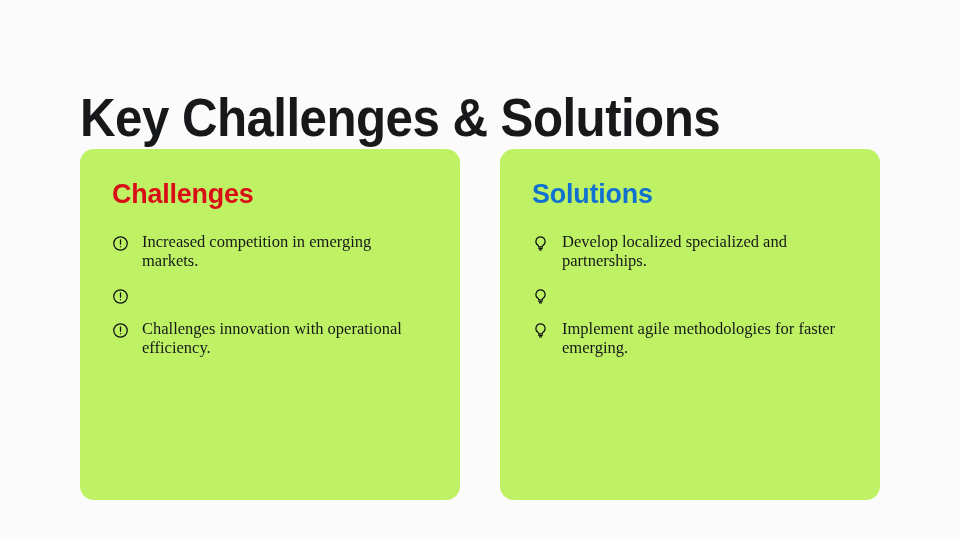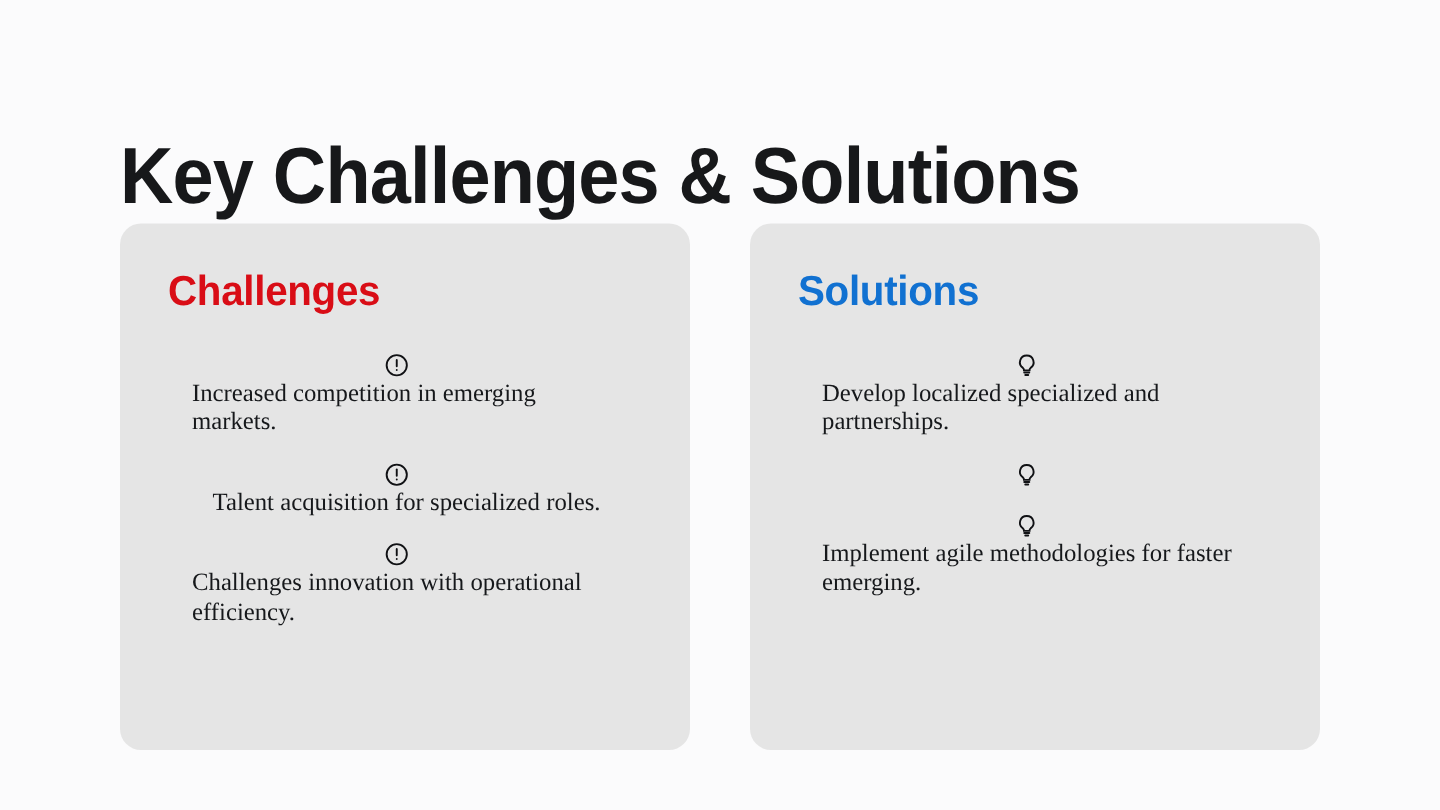--- a/index.html
+++ b/index.html
@@ -38,21 +38,21 @@
     left: 80px;
     top: 149px;
     width: 800px;
     height: 351px;
     display: flex;
     gap: 40px;
   }
   .card {
     width: 380px;
     box-sizing: border-box;
-    background: #e5e5e5;
+    background: #bef264;
     border-radius: 14px;
     padding: 30px 30px 30px 32px;
   }
   .card-heading {
     font-family: "Liberation Sans", sans-serif;
     font-size: 28px;
     font-weight: 700;
     letter-spacing: -0.2px;
     line-height: 1.1;
     margin: 0 0 22px 0;
@@ -61,23 +61,22 @@
   }
   .card-challenges .card-heading { color: #d90d16; }
   .card-solutions .card-heading { color: #1171d1; }
   .item-list {
     list-style: none;
     margin: 0;
     padding: 0;
   }
   .item {
     display: flex;
-    align-items: center;
+    align-items: flex-start;
     margin-bottom: 14px;
-    flex-direction: column;
   }
   .item:last-child { margin-bottom: 0; }
   .item-icon {
     flex: 0 0 auto;
     width: 17px;
     height: 17px;
     margin-top: 3px;
     margin-right: 13px;
     color: #101114;
     display: block;
@@ -120,21 +119,20 @@
         </li>
 
         <li class="item">
           <span class="item-icon">
             <svg viewBox="0 0 24 24" fill="none" stroke="currentColor" stroke-width="1.8" stroke-linecap="round">
               <circle cx="12" cy="12" r="9.5"></circle>
               <line x1="12" y1="7" x2="12" y2="13"></line>
               <line x1="12" y1="16.4" x2="12" y2="16.5"></line>
             </svg>
           </span>
-          <span class="item-text">Talent acquisition for specialized roles.</span>
         </li>
 
         <li class="item">
           <span class="item-icon">
             <svg viewBox="0 0 24 24" fill="none" stroke="currentColor" stroke-width="1.8" stroke-linecap="round">
               <circle cx="12" cy="12" r="9.5"></circle>
               <line x1="12" y1="7" x2="12" y2="13"></line>
               <line x1="12" y1="16.4" x2="12" y2="16.5"></line>
             </svg>
           </span>

